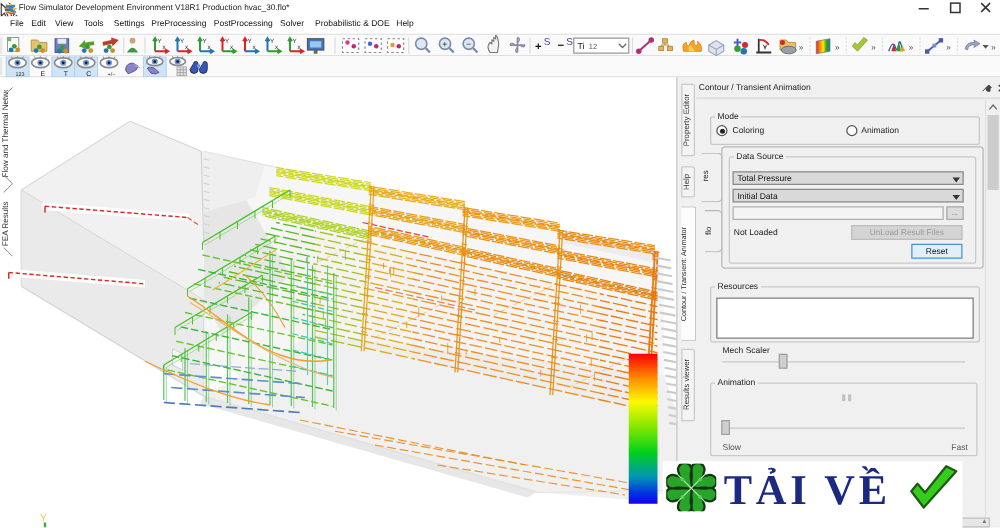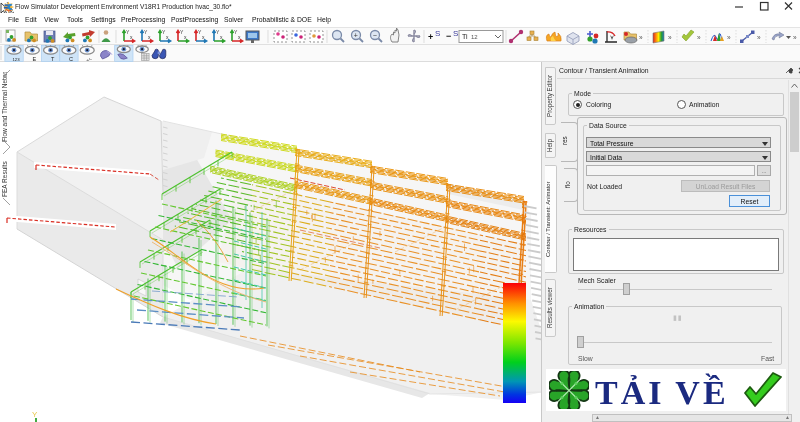--- a/index.html
+++ b/index.html
@@ -837,21 +837,21 @@
  <div class="abs" style="left:35px;top:274px;width:7px;height:12px;background:#cfcfcf;border:1px solid #a0a0a0"></div>
  <span class="abs" style="left:36px;top:293px;font-size:6.8px;color:#555">Slow</span>
  <span class="abs" style="left:219px;top:293px;font-size:6.8px;color:#555">Fast</span>
 
  <div class="abs" style="left:50px;top:352px;width:200px;height:8px;background:#e6e6e6;border:1px solid #c0c0c0">
   <span class="abs" style="left:2px;top:-1px;font-size:5px;color:#777">▲</span>
   <span class="abs" style="left:192px;top:-1px;font-size:5px;color:#777">▲</span>
  </div>
 </div>
 
-<div class="abs" style="left:546px;top:369px;width:240px;height:42px;background:#fff">
+<div class="abs" style="left:530px;top:369px;width:240px;height:54px;background:#fff">
  <svg class="abs" style="left:3px;top:2px" width="40" height="38" viewBox="0 0 40 38">
   <g transform="translate(20,19.5)">
    <g stroke="#143614" stroke-width="1.8" fill="#28a428" stroke-linejoin="round">
     <g transform="rotate(45)">
               <path d="M0,2 C-2,-2 -5,-6 -8.5,-9 a5.4,5.4 0 1 1 6.8,-6.8 c0.8,0.9 1.3,1.8 1.7,2.8 c0.4,-1 0.9,-1.9 1.7,-2.8 a5.4,5.4 0 1 1 6.8,6.8 C5,-6 2,-2 0,2 Z"></path>
             </g>
     <g transform="rotate(135)">
               <path d="M0,2 C-2,-2 -5,-6 -8.5,-9 a5.4,5.4 0 1 1 6.8,-6.8 c0.8,0.9 1.3,1.8 1.7,2.8 c0.4,-1 0.9,-1.9 1.7,-2.8 a5.4,5.4 0 1 1 6.8,6.8 C5,-6 2,-2 0,2 Z"></path>
             </g>
     <g transform="rotate(225)">

